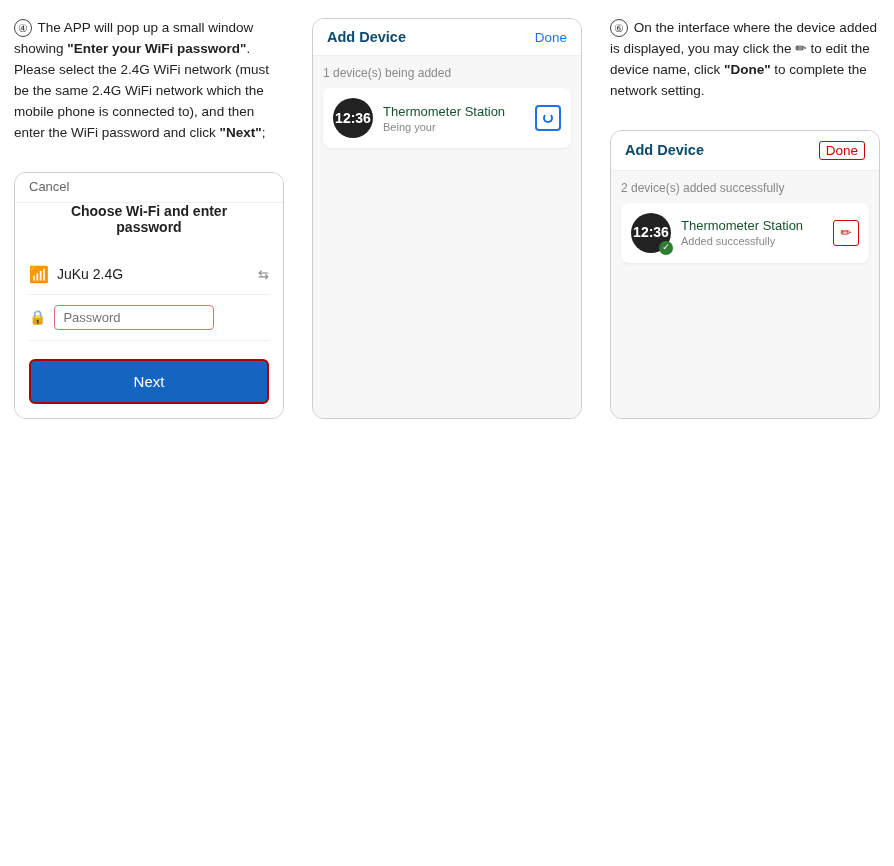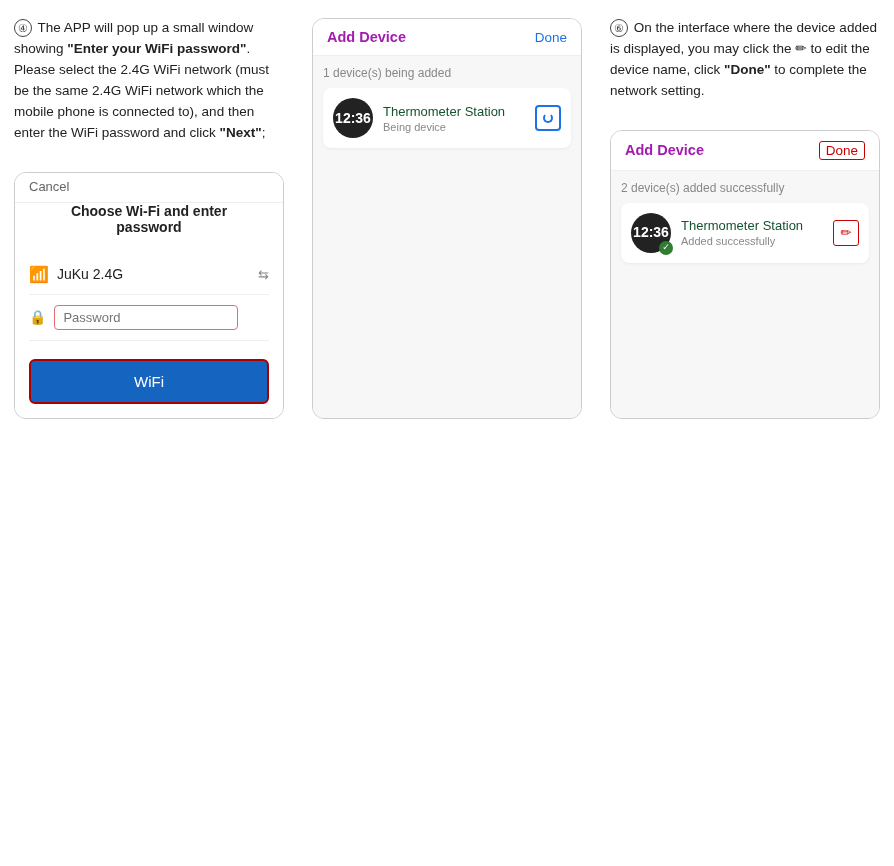--- a/index.html
+++ b/index.html
@@ -109,21 +109,21 @@
       font-size: 14px;
       color: #888;
       margin-right: 8px;
     }
     .password-input {
       border: 1.5px solid #e07070;
       border-radius: 4px;
       padding: 4px 8px;
       font-size: 13px;
       color: #aaa;
-      width: 184px;
+      width: 160px;
       background: #fff;
     }
     .next-btn {
       display: block;
       width: 100%;
       background: #1565c0;
       color: #fff;
       border: 2px solid #a00;
       border-radius: 6px;
       padding: 12px 0;
@@ -138,21 +138,21 @@
       display: flex;
       align-items: center;
       justify-content: space-between;
       padding: 10px 14px 10px 14px;
       background: #fff;
       border-bottom: 1px solid #eee;
     }
     .screen2-title {
       font-size: 14.5px;
       font-weight: 600;
-      color: #a21caf;
+      color: #0c4a6e;
     }
     .done-blue {
       font-size: 13.5px;
       color: #1a73e8;
       font-weight: 500;
     }
     .screen2-body {
       padding: 10px 10px;
       flex: 1;
       background: #f7f7f7;
@@ -274,40 +274,40 @@
         <div class="screen1-title">Choose Wi-Fi and enter password</div>
         <div class="wifi-row">
           <span class="wifi-icon">📶</span>
           <span class="wifi-name">JuKu 2.4G</span>
           <span class="wifi-arrows">⇆</span>
         </div>
         <div class="password-row">
           <span class="lock-icon">🔒</span>
           <input class="password-input" type="text" placeholder="Password" style="">
         </div>
-        <button class="next-btn">WiFi</button>
+        <button class="next-btn">Next</button>
       </div>
     </div>
   </div>
 
   <div class="column">
     <div class="phone-mockup">
       <div class="screen2-header">
         <span class="screen2-title">Add Device</span>
         <span class="done-blue">Done</span>
       </div>
       <div class="screen2-body">
         <div class="adding-label">1 device(s) being added</div>
         <div class="device-card">
           <div class="device-icon">
             <span class="device-icon-time">12:36</span>
           </div>
           <div class="device-info">
             <div class="device-name">Thermometer Station</div>
-            <div class="device-status">Being device</div>
+            <div class="device-status">Being your</div>
           </div>
           <div class="adding-spinner">
             <div class="spinner-inner"></div>
           </div>
         </div>
       </div>
     </div>
   </div>
 
   <div class="column">

